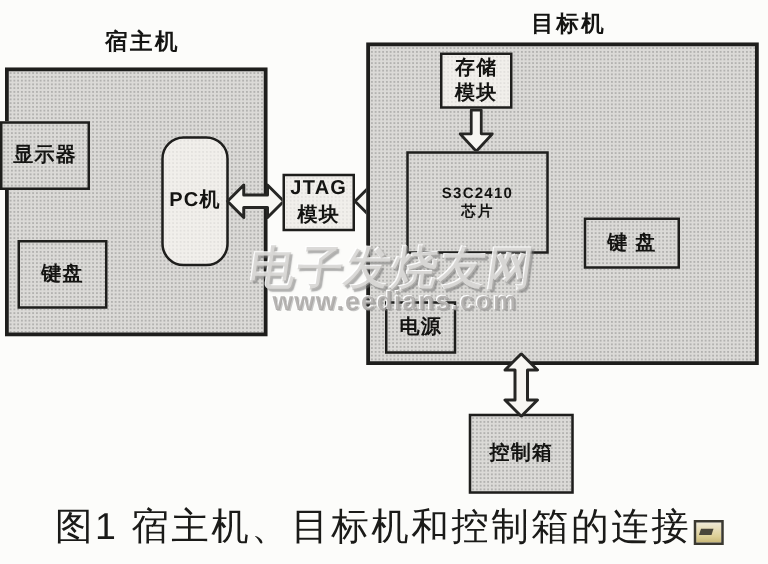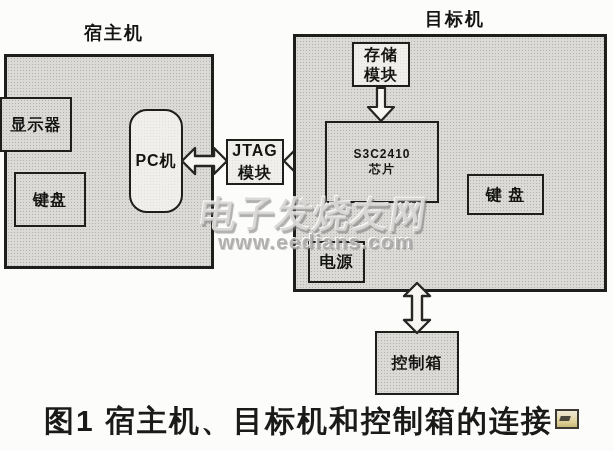--- a/index.html
+++ b/index.html
@@ -47,25 +47,26 @@
     font-weight:bold;
     font-size:18px;
     color:#141412;
     letter-spacing:2px;
   }
   .arrow{position:absolute;}
   .caption{
     position:absolute;
     left:44px;top:401px;
     font-size:30px;
-    font-weight:bold;
+    font-weight:normal;
     color:#1a1a18;
     letter-spacing:2px;
     white-space:nowrap;
     display:flex;
+    align-items:center;
   }
   .caption-icon{
     display:inline-block;
     width:20px;height:16px;
     margin-left:2px;
     margin-top:8px;
     border:2px solid #3a3830;
     background:linear-gradient(180deg,#efe9d6 0%,#ddcf96 70%,#c9b878 100%);
     position:relative;
   }
@@ -110,21 +111,21 @@
 <div class="canvas">
 
   <div class="toplabel" style="left:84px;top:21px;">宿主机</div>
   <div class="toplabel" style="left:425px;top:7px;">目标机</div>
 
   <div class="bigbox halftone" style="left:4px;top:54px;width:204px;height:209px;"></div>
 
   <div class="box halftone" style="left:0;top:97px;width:68px;height:51px;">
     <span>显示器</span>
   </div>
-  <div class="box halftone" style="left:14px;top:172px;width:68px;height:51px;">
+  <div class="box halftone" style="left:14px;top:192px;width:68px;height:51px;">
     <span>键盘</span>
   </div>
   <div class="box lightfill" style="left:129px;top:109px;width:50px;height:100px;border-radius:18px;">
     <span>PC机</span>
   </div>
 
   <div class="arrow" style="left:181px;top:144px;">
     <svg width="47" height="34" viewBox="0 0 47 34">
       <path d="M1,17 L14,4 L14,12 L33,12 L33,4 L46,17 L33,30 L33,22 L14,22 L14,30 Z" fill="#f7f6f2" stroke="#262624" stroke-width="2.4" stroke-linejoin="round"></path>
     </svg>

